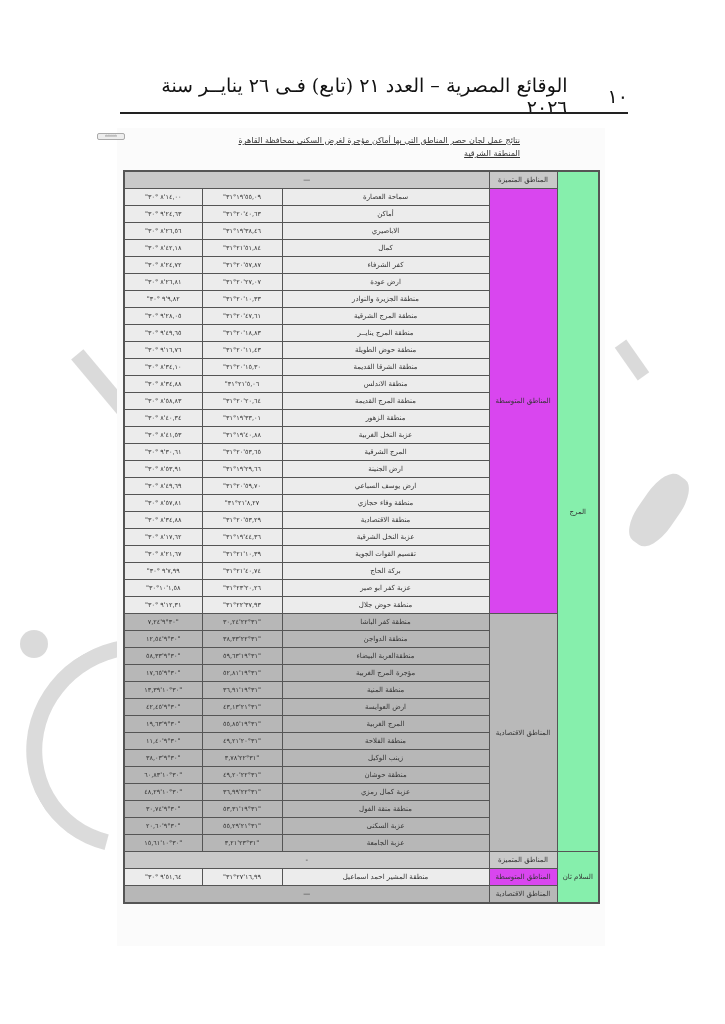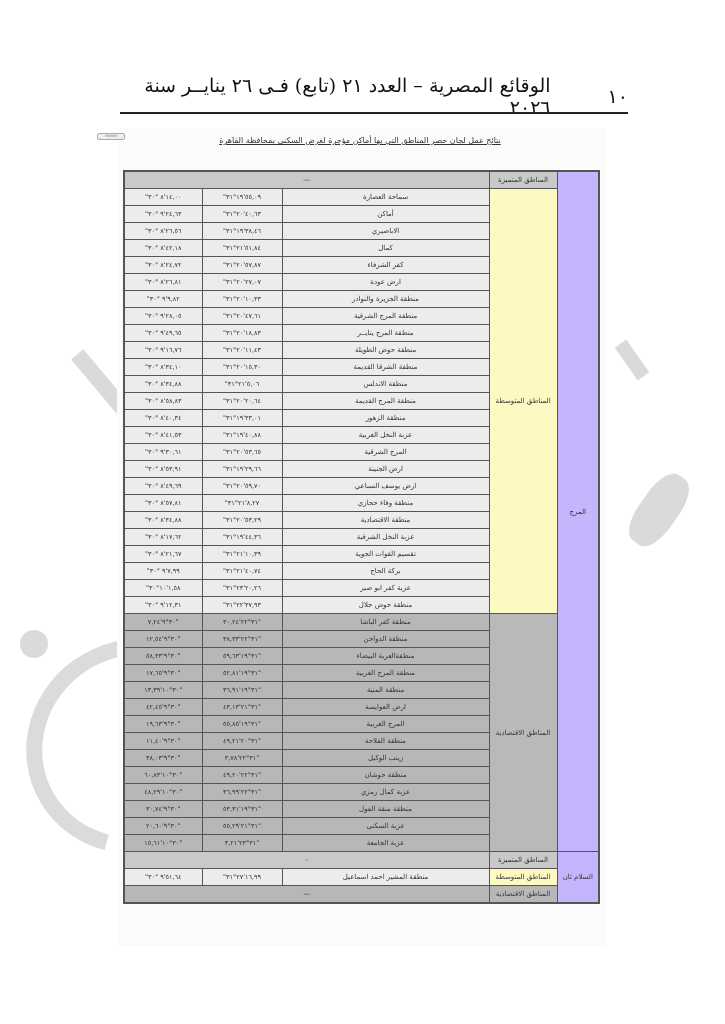--- a/index.html
+++ b/index.html
@@ -1,36 +1,36 @@
 <!DOCTYPE html>
 <html><head>
 <meta charset="utf-8">
 <style>
   html, body { margin:0; padding:0; }
   body { width:725px; height:1024px; background:#ffffff; position:relative; overflow:hidden;
          font-family:"DejaVu Serif", serif; color:#111; }
   .page-header { position:absolute; left:120px; top:82px; width:508px; height:28px; direction:rtl;
                  display:flex; align-items:center; font-size:19px; font-family:"DejaVu Serif", serif; }
-  .page-header .pnum { margin-left:57px; }
+  .page-header .pnum { margin-left:40px; }
   .header-rule { position:absolute; left:120px; top:112px; width:508px; height:2px; background:#222; }
 
   .scan { position:absolute; left:117px; top:128px; width:488px; height:818px; background:#fbfbfb; }
   .stamp { position:absolute; left:97px; top:133px; width:26px; height:5px; border:1px solid #aaa;
            border-radius:2px; background:#eee; font-size:3px; color:#666; text-align:center; line-height:5px; }
   .doc-title { position:absolute; left:200px; top:134px; width:320px; text-align:center; direction:rtl;
                font-family:"DejaVu Sans", sans-serif; font-size:8px; color:#333; line-height:13px; }
-  .doc-title span { text-decoration:underline; display:block; }
+  .doc-title span { text-decoration:underline; display:block;text-align:right; }
 
   table.main { position:absolute; left:123px; top:170px; width:475px; border-collapse:collapse;
                direction:rtl; font-family:"DejaVu Sans", sans-serif; font-size:7px; color:#333;
                table-layout:fixed; border:2px solid #555; }
   table.main td { border:1px solid #555; height:16px; padding:0 2px; text-align:center; overflow:hidden; white-space:nowrap; }
   col.c5 { width:42px; } col.c4 { width:68px; } col.c3 { width:207px; } col.c2 { width:80px; } col.c1 { width:78px; }
-  td.region { background:#c4b5fd; vertical-align:middle; }
-  td.cat-light { background:#fef9c3; }
+  td.region { background:#86efac; vertical-align:middle; }
+  td.cat-light { background:#d946ef; }
   td.cat-dark { background:#b9b9b9; }
   tr.light td.cell { background:#ececec; }
   tr.dark td.cell { background:#b7b7b7; }
   tr.head td.cell { background:#c9c9c9; }
   td.num { direction:ltr; font-size:6.5px; letter-spacing:0.2px; }
 
   .wm { position:absolute; background:#d3d3d3; opacity:0.85; }
 </style>
 </head>
 <body>
@@ -44,20 +44,21 @@
 <div class="wm" style="left:95px;top:345px;width:16px;height:80px;transform:rotate(-40deg);"></div>
 <div class="wm" style="left:20px;top:630px;width:28px;height:28px;border-radius:50%;"></div>
 <div class="wm" style="left:25px;top:640px;width:190px;height:180px;border-radius:50%;background:transparent;border:16px solid #d3d3d3;border-right-color:transparent;border-bottom-color:transparent;transform:rotate(-30deg);opacity:0.8;"></div>
 <div class="wm" style="left:625px;top:340px;width:14px;height:40px;transform:rotate(-35deg);"></div>
 <div class="wm" style="left:640px;top:470px;width:38px;height:80px;border-radius:40%;transform:rotate(35deg);"></div>
 
 <div class="scan"></div>
 <div class="stamp">000000</div>
 <div class="doc-title">
   <span>نتائج عمل لجان حصر المناطق التي بها أماكن مؤجرة لغرض السكنى بمحافظة القاهرة</span>
+  <span>المنطقة الشرقية</span>
 </div>
 
 <table class="main">
   <colgroup>
       <col class="c5">
       <col class="c4">
       <col class="c3">
       <col class="c2">
       <col class="c1">
     </colgroup>
@@ -203,21 +204,21 @@
         <td class="cell">منطقة الدواجن</td>
         <td class="cell num">٣١°٢٢'٣٨,٣٣"</td>
         <td class="cell num">٣٠°٩'١٢,٥٤"</td>
       </tr>
       <tr class="dark">
         <td class="cell">منطقةالعربة البيضاء</td>
         <td class="cell num">٣١°١٩'٥٩,٦٣"</td>
         <td class="cell num">٣٠°٩'٥٨,٣٣"</td>
       </tr>
       <tr class="dark">
-        <td class="cell">منطقة المرج الغربية</td>
+        <td class="cell">مؤجرة المرج الغربية</td>
         <td class="cell num">٣١°١٩'٥٢,٨١"</td>
         <td class="cell num">٣٠°٩'١٧,٦٥"</td>
       </tr>
       <tr class="dark">
         <td class="cell">منطقة المنية</td>
         <td class="cell num">٣١°١٩'٣٦,٩١"</td>
         <td class="cell num">٣٠°١٠'١٣,٣٩"</td>
       </tr>
       <tr class="dark">
         <td class="cell">ارض العوايسة</td>

